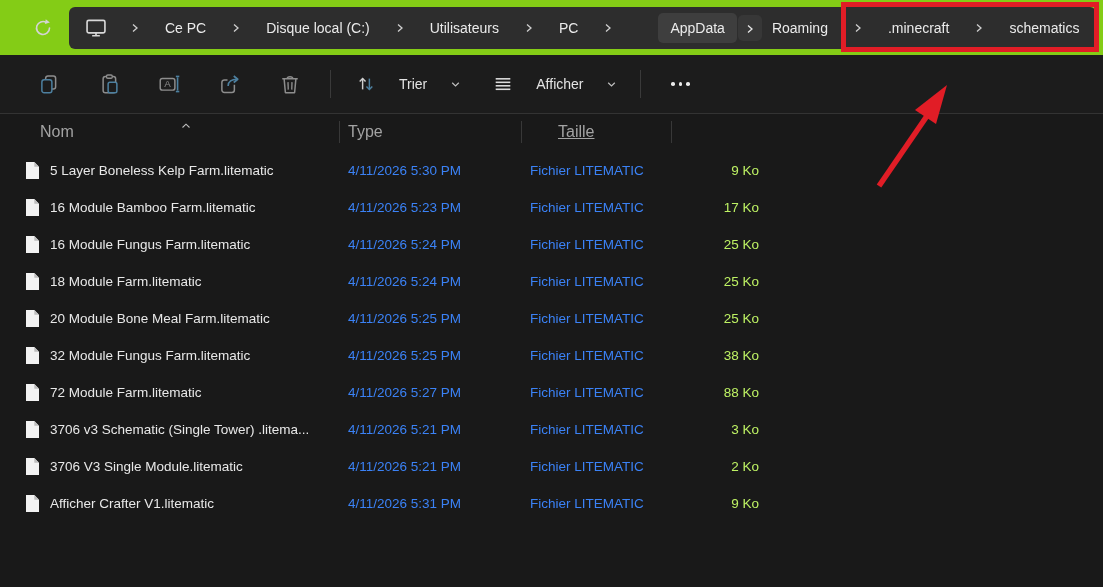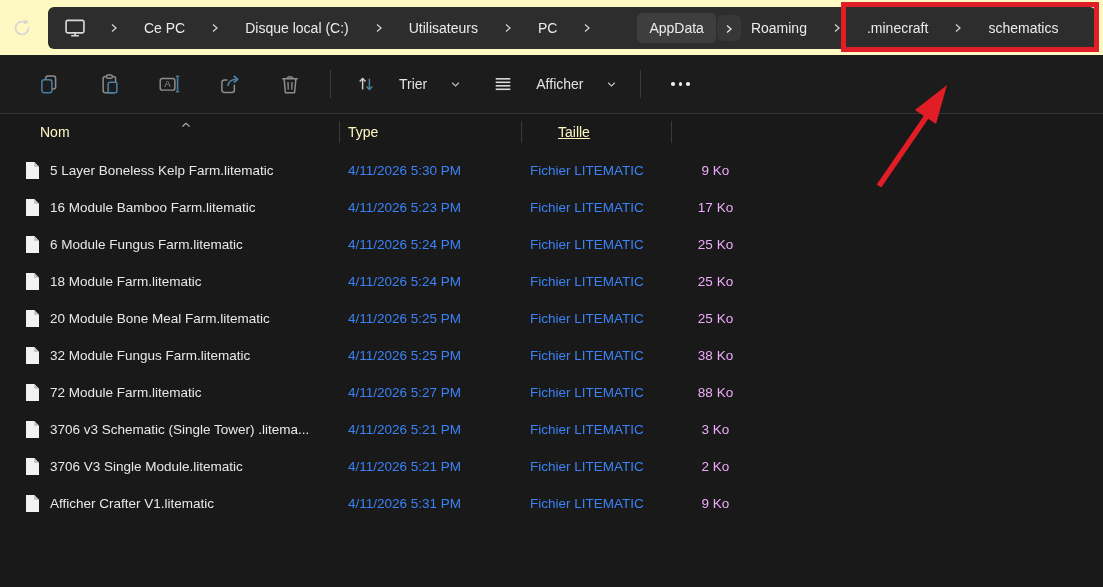--- a/index.html
+++ b/index.html
@@ -8,22 +8,22 @@
     background:#191919;
     font-family:"Liberation Sans", sans-serif;
     color:#e6e6e6;
     position:relative;
   }
 
   
   .top-bar {
     height:55px;
     display:flex; align-items:center;
-    background:#fef9c3;
-    padding-left:4px;
+    background:#84cc16;
+    padding-left:25px;
   }
   .refresh-btn {
     width:36px; height:36px;
     display:flex; align-items:center; justify-content:center;
     border-radius:4px; flex:0 0 auto;
   }
   .address-bar {
     flex:1;
     height:42px; margin-left:8px; margin-right:7px;
     background:#2d2d2d; border-radius:6px;
@@ -77,21 +77,21 @@
   }
   .dots { display:flex; gap:4px; align-items:center; padding:0 16px; height:40px; border-radius:4px;}
   .dots span { width:3.5px; height:3.5px; border-radius:50%; background:#eaeaea; display:block; }
 
   
   .list-header {
     height:36px;
     display:grid;
     grid-template-columns:340px 182px 150px 100px 1fr;
     align-items:center;
-    font-size:14px; color:#fef9c3;
+    font-size:16px; color:#a3a3a3;
     position:relative;
   }
   .hcell { position:relative; height:100%; display:flex; align-items:center; }
   .hcell:not(:last-child)::after {
     content:""; position:absolute; right:0; top:7px; bottom:7px;
     width:1px; background:#383838;
   }
   .hcell.name { padding-left:40px; }
   .hcell.modified, .hcell.type { padding-left:8px; }
   .hcell.size { padding-left:36px;text-decoration:underline; }
@@ -109,21 +109,21 @@
     font-size:13.5px;
   }
   .cell-name {
     display:flex; align-items:center; gap:10px;
     padding-left:25px; padding-right:8px;
     overflow:hidden; white-space:nowrap;
     color:#e8e8e8;
   }
   .cell-name .fname { overflow:hidden; text-overflow:ellipsis; }
   .cell-mod, .cell-type { padding-left:8px; color:#3b82f6; white-space:nowrap; }
-  .cell-size { text-align:center; padding-right:13px; color:#f0abfc; white-space:nowrap; }
+  .cell-size { text-align:right; padding-right:13px; color:#bef264; white-space:nowrap; }
   .file-icon-wrap { flex:0 0 auto; display:flex; }
 
   
   .highlight-rect {
     position:absolute; left:841px; top:2px;
     width:258px; height:50px;
     border:5px solid #e11d26;
     pointer-events:none;
     z-index:10;
   }
@@ -339,21 +339,21 @@
     </div>
 
     <div class="file-row">
       <div class="cell-name">
         <span class="file-icon-wrap">
           <svg width="15" height="19" viewBox="0 0 15 19">
             <path d="M1 1 h8.3 L14 5.7 V18 H1 Z" fill="#f2f2f2"></path>
             <path d="M9.3 1 V5.7 H14 Z" fill="#bdbdbd"></path>
           </svg>
         </span>
-        <span class="fname">6 Module Fungus Farm.litematic</span>
+        <span class="fname">16 Module Fungus Farm.litematic</span>
       </div>
       <div class="cell-mod">4/11/2026 5:24 PM</div>
       <div class="cell-type">Fichier LITEMATIC</div>
       <div class="cell-size">25 Ko</div>
       <div></div>
     </div>
 
     <div class="file-row">
       <div class="cell-name">
         <span class="file-icon-wrap">

